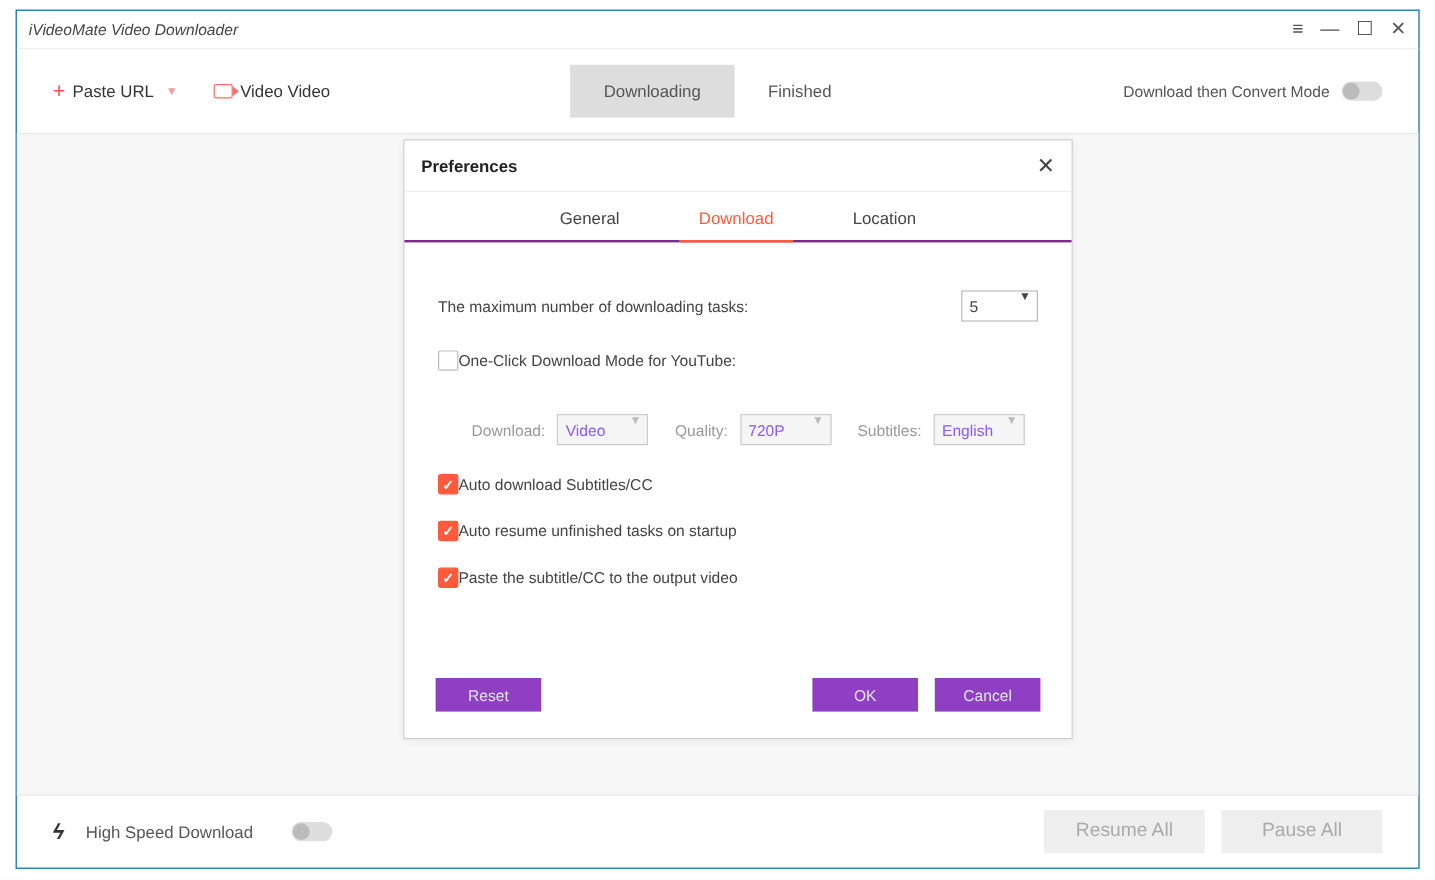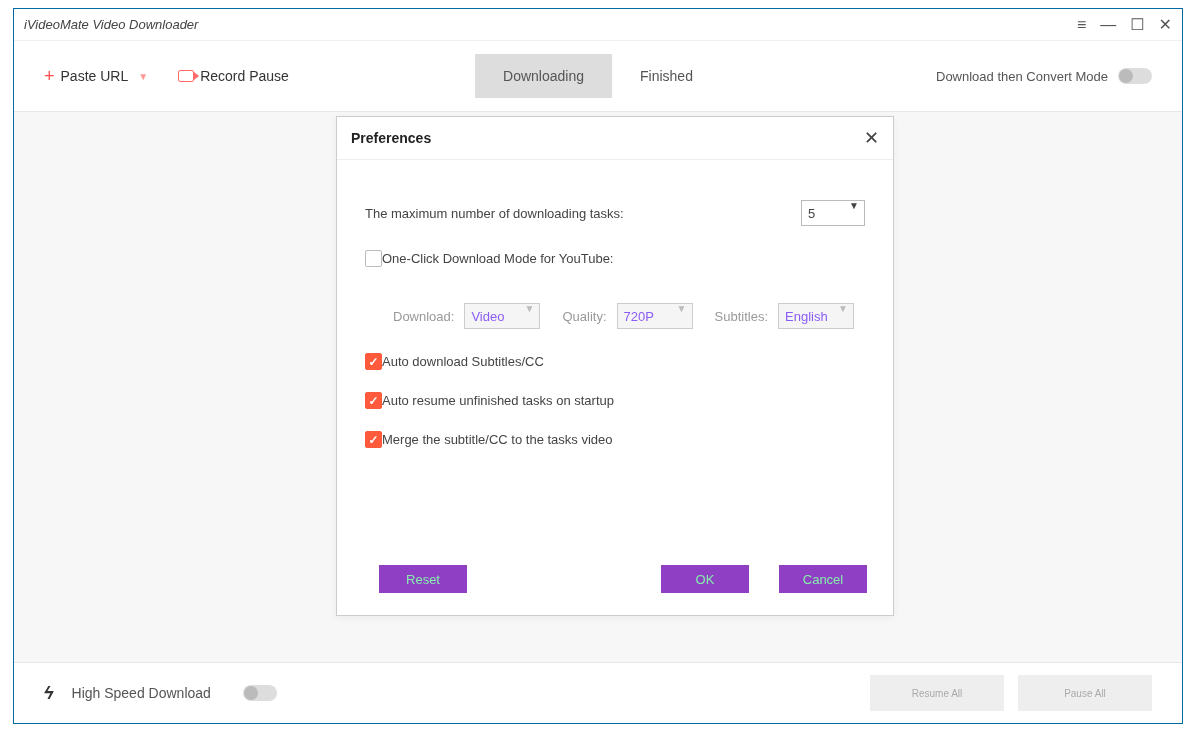--- a/index.html
+++ b/index.html
@@ -19,21 +19,21 @@
 .tab { padding: 14px 28px; font-size: 14px; color: #555; cursor: pointer; }
 .tab.active { background: #ddd; }
 .toolbar-right { margin-left: auto; display: flex; align-items: center; gap: 10px; font-size: 13px; color: #555; }
 .toggle { width: 34px; height: 16px; background: #ddd; border-radius: 8px; position: relative; cursor: pointer; }
 .toggle::after { content: ''; position: absolute; width: 14px; height: 14px; background: #bbb; border-radius: 50%; top: 1px; left: 1px; }
 .content-area { flex: 1; background: #f7f7f7; border-top: 1px solid #e8e8e8; border-bottom: 1px solid #e8e8e8; }
 .bottombar { height: 60px; display: flex; align-items: center; padding: 0 30px; gap: 12px; }
 .bolt-icon { font-size: 18px; color: #333; font-style: italic; font-weight: bold; }
 .bottombar-label { font-size: 14px; color: #555; margin-left: 6px; margin-right: 20px; }
 .bottombar-right { margin-left: auto; display: flex; gap: 14px; }
-.big-btn { width: 134px; height: 36px; background: #eee; border: none; color: #aaa; font-size: 10px; cursor: not-allowed; }
+.big-btn { width: 134px; height: 36px; background: #eee; border: none; color: #aaa; font-size: 16px; cursor: not-allowed; }
 
 
 .modal { position: absolute; left: 322px; top: 107px; width: 558px; height: 500px; background: #fff; border: 1px solid #ccc; display: flex; flex-direction: column; box-shadow: 0 2px 8px rgba(0,0,0,0.05); }
 .modal-header { padding: 10px 14px; display: flex; justify-content: space-between; align-items: center; border-bottom: 1px solid #eee; }
 .modal-header h3 { font-size: 14px; font-weight: bold; color: #222; }
 .modal-close { font-size: 18px; color: #444; cursor: pointer; }
 .modal-tabs { display: flex; justify-content: center; gap: 50px; border-bottom: 2px solid #7b2b8c; }
 .modal-tab { padding: 14px 8px 10px; font-size: 14px; color: #444; cursor: pointer; position: relative; }
 .modal-tab.active { color: #ff5a3c; }
 .modal-tab.active::after { content: ''; position: absolute; bottom: -2px; left: -8px; right: -8px; height: 2px; background: #ff5a3c; }
@@ -47,21 +47,21 @@
 .select-wrap { position: relative; display: inline-flex; }
 .max-tasks { width: 64px; }
 .checkbox-row { display: flex; align-items: center; margin-bottom: 22px; }
 .checkbox { width: 17px; height: 17px; border: 1px solid #bbb; border-radius: 2px; background: #fff; cursor: pointer; display: flex; align-items: center; justify-content: center; }
 .checkbox.checked { background: #ff5a3c; border-color: #ff5a3c; }
 .checkbox.checked::after { content: '✓'; color: #fff; font-size: 12px; font-weight: bold; }
 .sub-row { display: flex; align-items: center; gap: 10px; margin-left: 28px; margin-bottom: 24px; font-size: 13px; color: #999; margin-top: 36px; }
 .sub-row .select-wrap { margin-right: 12px; }
 .sub-select { width: 76px; }
 .modal-footer { padding: 14px 26px 22px; display: flex; gap: 14px; }
-.modal-btn { width: 88px; height: 28px; background: #8e3fc3; border: none; color: #86efac; font-size: 13px; cursor: pointer; margin-left: 16px; }
+.modal-btn { width: 88px; height: 28px; background: #8e3fc3; border: none; color: #e5e5e5; font-size: 13px; cursor: pointer; }
 .modal-footer .spacer { flex: 1; }
 </style>
 </head>
 <body>
 
 <div class="window">
   <div class="titlebar">
     <div class="titlebar-left">iVideoMate Video Downloader</div>
     <div class="titlebar-right">
       <span>≡</span>
@@ -72,21 +72,21 @@
   </div>
 
   <div class="toolbar">
     <div class="toolbar-btn">
       <span class="plus-icon">+</span>
       <span>Paste URL</span>
       <span class="chevron">▼</span>
     </div>
     <div class="toolbar-btn">
       <span class="camera-icon"></span>
-      <span>Record Pause</span>
+      <span>Video Video</span>
     </div>
     <div class="tabs-center">
       <div class="tab active">Downloading</div>
       <div class="tab">Finished</div>
     </div>
     <div class="toolbar-right">
       <span>Download then Convert Mode</span>
       <div class="toggle"></div>
     </div>
   </div>
@@ -100,20 +100,25 @@
     <div class="bottombar-right">
       <button class="big-btn">Resume All</button>
       <button class="big-btn">Pause All</button>
     </div>
   </div>
 
   <div class="modal">
     <div class="modal-header">
       <h3>Preferences</h3>
       <span class="modal-close">✕</span>
+    </div>
+    <div class="modal-tabs">
+      <div class="modal-tab">General</div>
+      <div class="modal-tab active">Download</div>
+      <div class="modal-tab">Location</div>
     </div>
     <div class="modal-body">
 
       <div class="row">
         <span class="row-label">The maximum number of downloading tasks:</span>
         <div class="select-wrap">
           <div class="select-box max-tasks">5</div>
           <span class="select-caret">▼</span>
         </div>
       </div>
@@ -146,21 +151,21 @@
         <span>Auto download Subtitles/CC</span>
       </div>
 
       <div class="checkbox-row">
         <div class="checkbox checked"></div>
         <span>Auto resume unfinished tasks on startup</span>
       </div>
 
       <div class="checkbox-row">
         <div class="checkbox checked"></div>
-        <span>Merge the subtitle/CC to the tasks video</span>
+        <span>Paste the subtitle/CC to the output video</span>
       </div>
 
     </div>
     <div class="modal-footer">
       <button class="modal-btn">Reset</button>
       <div class="spacer"></div>
       <button class="modal-btn">OK</button>
       <button class="modal-btn">Cancel</button>
     </div>
   </div>

